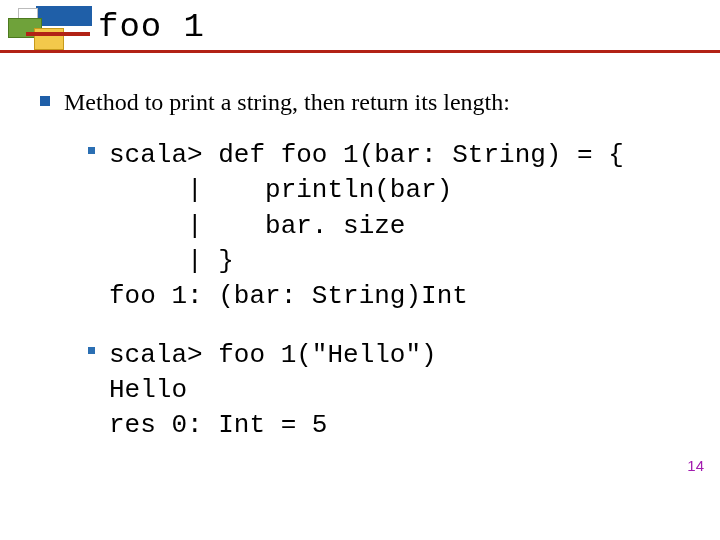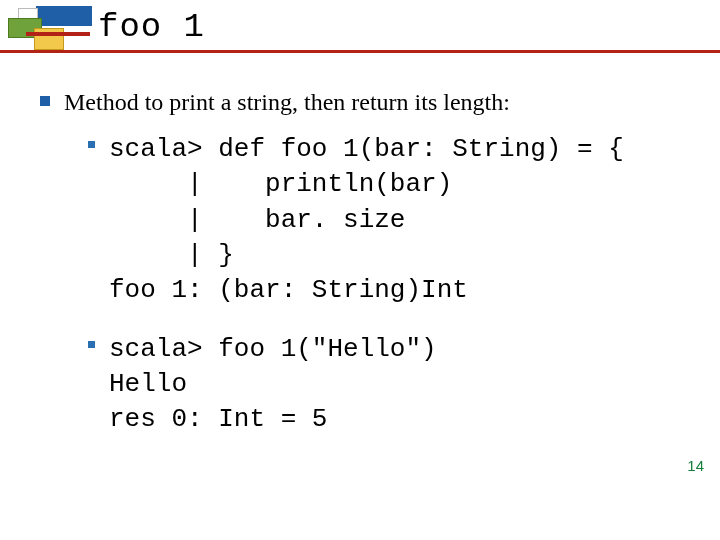--- a/index.html
+++ b/index.html
@@ -55,21 +55,21 @@
     top: 86px;
     left: 40px;
     right: 40px;
     font-size: 24px;
     line-height: 1.35;
   }
   .bullet-row {
     display: flex;
     align-items: flex-start;
     gap: 14px;
-    margin-bottom: 14px;
+    margin-bottom: 20px;
   }
   .bullet-row.sub {
     margin-left: 48px;
     margin-bottom: 24px;
   }
   .sqbullet {
     width: 10px;
     height: 10px;
     background: #1f5fa8;
     flex: 0 0 auto;
@@ -90,21 +90,21 @@
     font-size: 26px;
     white-space: pre;
     line-height: 1.35;
   }
   .pagenum {
     position: absolute;
     right: 16px;
     bottom: 10px;
     font-family: Arial, Helvetica, sans-serif;
     font-size: 15px;
-    color: #15803d;
+    color: #a21caf;
   }
 </style>
 </head>
 <body>
 
 <div class="slide">
 
   <div class="logo2">
     <div class="lg-blue"></div>
     <div class="lg-white"></div>

